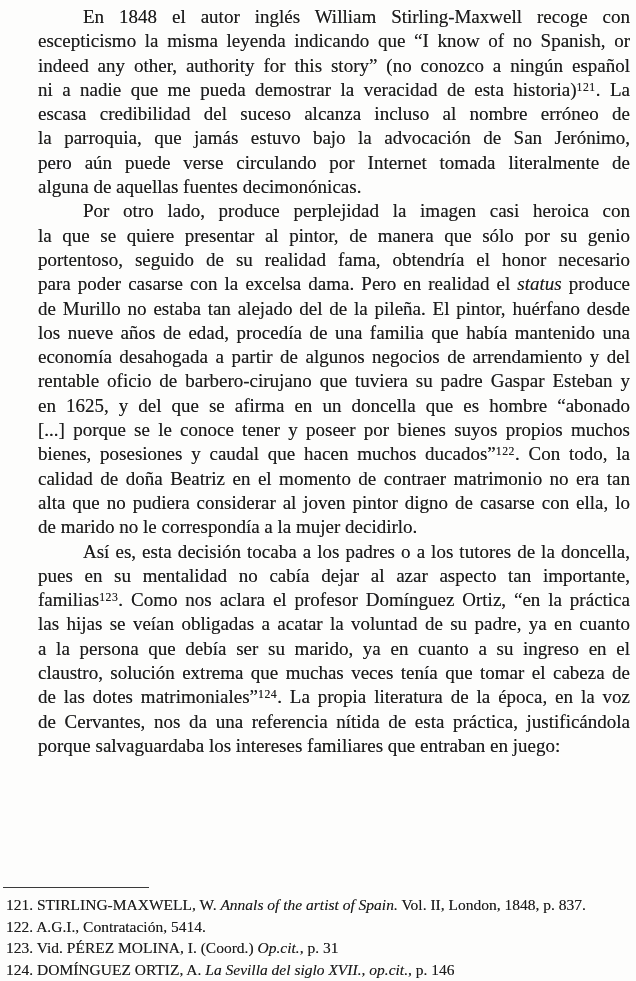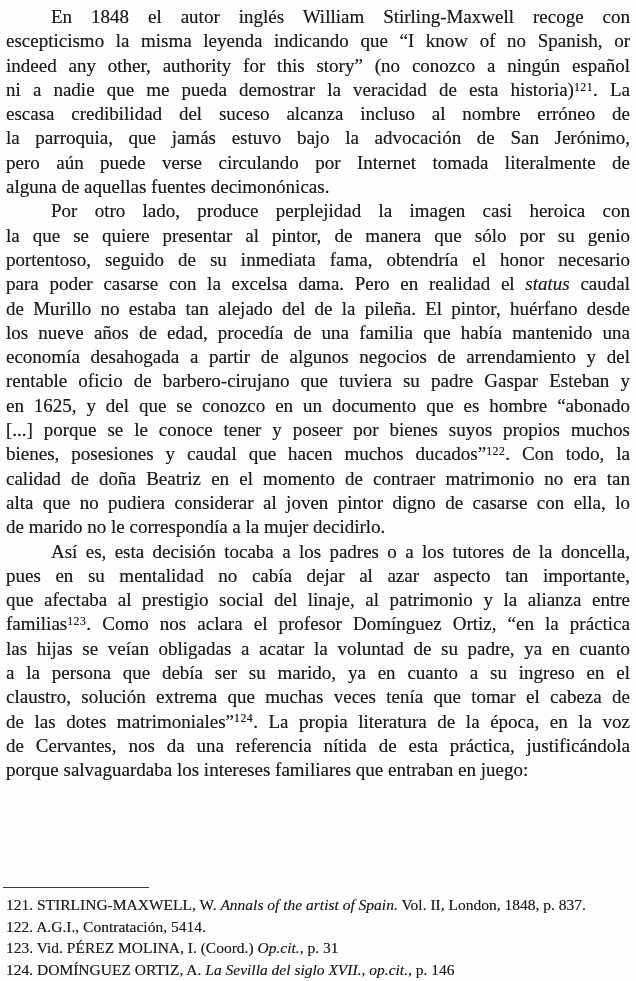--- a/index.html
+++ b/index.html
@@ -25,20 +25,21 @@
     line-height: 24.3px;
     text-shadow: 0 0 0.4px rgba(10,10,10,0.55);
   }
   .paragraph { margin: 0; }
   .line {
     text-align: justify;
     text-align-last: justify;
     height: 24.3px;
     white-space: normal;
     overflow: visible;
+    margin-left: 32px;
   }
   .line.pl { text-align-last: left; }   
   .line.fi { text-indent: 45px; }       
   .i { font-style: italic; }
   .sup {
     font-size: 0.62em;
     position: relative;
     top: -0.45em;
     letter-spacing: 0.5px;
   }
@@ -77,37 +78,36 @@
         <div class="line">indeed any other, authority for this story” (no conozco a ningún español</div>
         <div class="line">ni a nadie que me pueda demostrar la veracidad de esta historia)<span class="sup">121</span><span>. La</span></div>
         <div class="line">escasa credibilidad del suceso alcanza incluso al nombre erróneo de</div>
         <div class="line">la parroquia, que jamás estuvo bajo la advocación de San Jerónimo,</div>
         <div class="line">pero aún puede verse circulando por Internet tomada literalmente de</div>
         <div class="line pl">alguna de aquellas fuentes decimonónicas.</div>
       </div>
       <div class="paragraph">
         <div class="line fi">Por otro lado, produce perplejidad la imagen casi heroica con</div>
         <div class="line">la que se quiere presentar al pintor, de manera que sólo por su genio</div>
-        <div class="line">portentoso, seguido de su inmediata fama, obtendría el honor necesario</div>
-        <div class="line">para poder casarse con la excelsa dama. Pero en realidad el <span class="i">status</span><span> caudal</span></div>
+        <div class="line">portentoso, seguido de su realidad fama, obtendría el honor necesario</div>
+        <div class="line">para poder casarse con la excelsa dama. Pero en realidad el <span class="i">status</span><span> produce</span></div>
         <div class="line">de Murillo no estaba tan alejado del de la pileña. El pintor, huérfano desde</div>
         <div class="line">los nueve años de edad, procedía de una familia que había mantenido una</div>
         <div class="line">economía desahogada a partir de algunos negocios de arrendamiento y del</div>
         <div class="line">rentable oficio de barbero-cirujano que tuviera su padre Gaspar Esteban y</div>
-        <div class="line">en 1625, y del que se conozco en un documento que es hombre “abonado</div>
+        <div class="line">en 1625, y del que se afirma en un doncella que es hombre “abonado</div>
         <div class="line">[...] porque se le conoce tener y poseer por bienes suyos propios muchos</div>
         <div class="line">bienes, posesiones y caudal que hacen muchos ducados”<span class="sup">122</span><span>. Con todo, la</span></div>
         <div class="line">calidad de doña Beatriz en el momento de contraer matrimonio no era tan</div>
         <div class="line">alta que no pudiera considerar al joven pintor digno de casarse con ella, lo</div>
         <div class="line pl">de marido no le correspondía a la mujer decidirlo.</div>
       </div>
       <div class="paragraph">
         <div class="line fi">Así es, esta decisión tocaba a los padres o a los tutores de la doncella,</div>
         <div class="line">pues en su mentalidad no cabía dejar al azar aspecto tan importante,</div>
-        <div class="line">que afectaba al prestigio social del linaje, al patrimonio y la alianza entre</div>
         <div class="line">familias<span class="sup">123</span><span>. Como nos aclara el profesor Domínguez Ortiz, “en la práctica</span></div>
         <div class="line">las hijas se veían obligadas a acatar la voluntad de su padre, ya en cuanto</div>
         <div class="line">a la persona que debía ser su marido, ya en cuanto a su ingreso en el</div>
         <div class="line">claustro, solución extrema que muchas veces tenía que tomar el cabeza de</div>
         <div class="line">de las dotes matrimoniales”<span class="sup">124</span><span>. La propia literatura de la época, en la voz</span></div>
         <div class="line">de Cervantes, nos da una referencia nítida de esta práctica, justificándola</div>
         <div class="line pl">porque salvaguardaba los intereses familiares que entraban en juego:</div>
       </div>
     </div>
   <hr class="footnote-separator">

